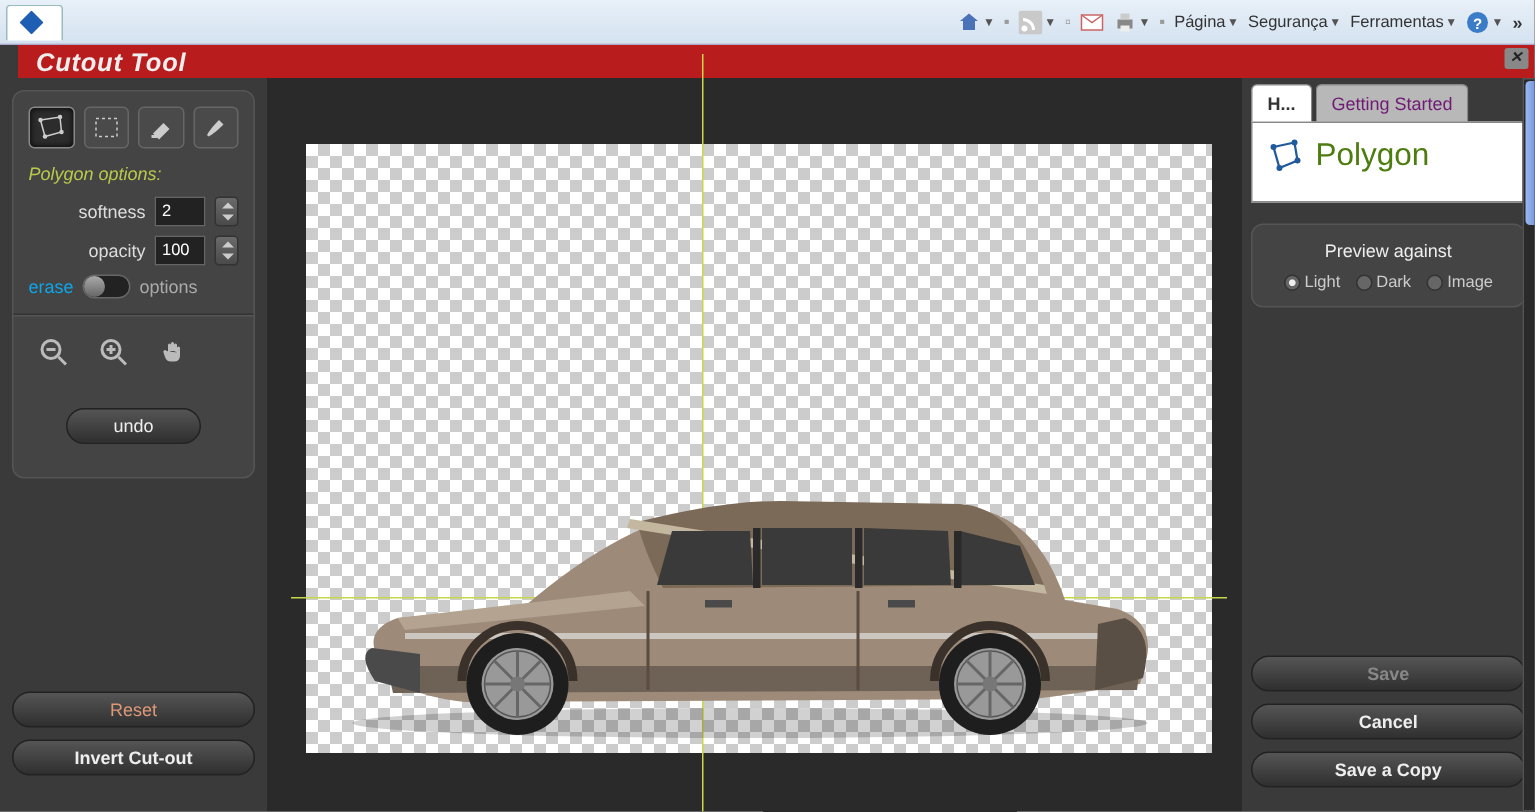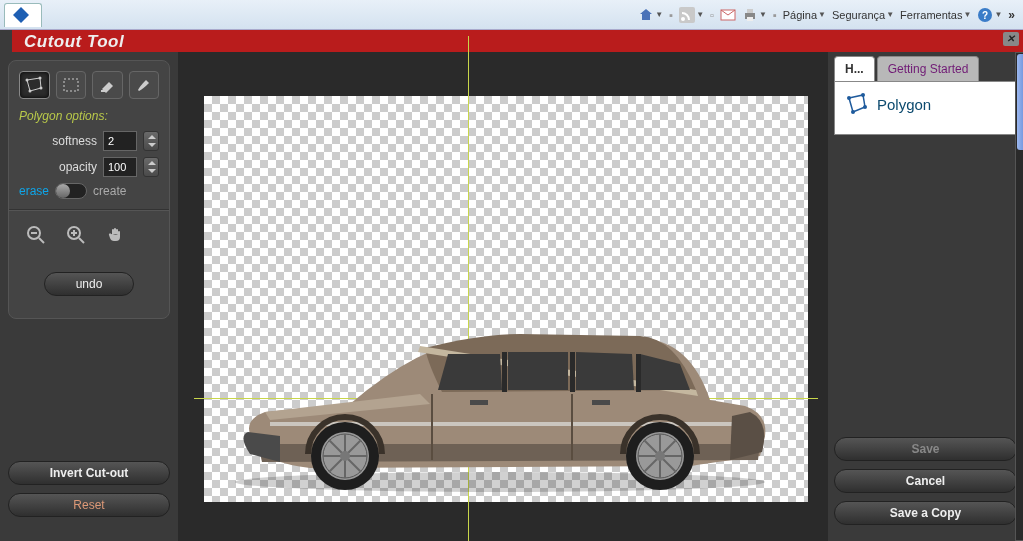--- a/index.html
+++ b/index.html
@@ -66,21 +66,21 @@
 .right { width:200px; background:#3a3a3a; padding:0 6px; position:relative; }
 .scroll-track { position:absolute; right:-6px; top:0; bottom:0; width:14px; background:#2a2a2a; border:1px solid #555; }
 .scroll-thumb { position:absolute; left:1px; top:1px; width:10px; height:96px; background:linear-gradient(90deg,#9cb8f0,#5e86d4); border-radius:3px; cursor:pointer; }
 .tabs { display:flex; margin-top:4px; }
 .tab-r { background:#c0c0c0; color:#701a75; font-size:12px; padding:5px 10px; border-radius:4px 4px 0 0; cursor:pointer; border:1px solid #888; border-bottom:none; }
 .tab-r.active { background:#fff; color:#333; font-weight:bold; }
 .tab-r.inactive { background:#b8b8b8; margin-left:2px; }
 .help-box { background:#fff; border:1px solid #888; padding:10px; font-size:12px; text-align:center; color:#333; }
 .help-head { display:flex; align-items:center; gap:8px; margin-bottom:8px; text-align:left; }
 .help-head-icon { width:24px; height:24px; }
-.help-title { color:#0c4a6e; font-size:15px; }
+.help-title { color:#4d7c0f; font-size:21px; }
 .preview-box { background:#444; border:1px solid #555; border-radius:8px; margin-top:14px; padding:10px 8px; text-align:center; }
 .preview-title { color:#eee; font-size:12px; margin-bottom:8px; }
 .radio-row { display:flex; justify-content:center; gap:10px; }
 .radio-opt { display:flex; align-items:center; gap:3px; color:#ccc; font-size:11px; cursor:pointer; }
 .radio-opt .dot { width:11px; height:11px; border-radius:50%; background:#666; border:1px solid #333; }
 .radio-opt.selected .dot { background:radial-gradient(circle,#eee 30%,#666 40%); }
 .right-btns { position:absolute; bottom:16px; left:6px; right:6px; display:flex; flex-direction:column; gap:8px; }
 .btn-disabled { color:#888; }
 
 svg { display:block; }
@@ -193,21 +193,21 @@
         <div class="opt-row">
           <label>opacity</label>
           <input class="num-input" value="100" style="">
           <div class="spinner"></div>
         </div>
         <div class="toggle-row">
           <span style="color:#0ea5e9">erase</span>
           <div class="toggle">
               <div class="knob"></div>
             </div>
-          <span>create</span>
+          <span>options</span>
         </div>
         <div class="divider"></div>
         <div class="zoom-row">
           <div class="zoom-icn">
             <svg width="20" height="20" viewBox="0 0 20 20">
                 <circle cx="8" cy="8" r="6" fill="none" stroke="#bbb" stroke-width="2"></circle>
                 <line x1="13" y1="13" x2="18" y2="18" stroke="#bbb" stroke-width="2"></line>
                 <line x1="5" y1="8" x2="11" y2="8" stroke="#bbb" stroke-width="2"></line>
               </svg>
           </div>
@@ -223,22 +223,22 @@
             <svg width="20" height="20" viewBox="0 0 20 20">
                 <path d="M6 10 V5 a1 1 0 012 0 V9 M8 9 V4 a1 1 0 012 0 V9 M10 9 V5 a1 1 0 012 0 V10 M12 10 V7 a1 1 0 012 0 V12 q0 4-4 4 h-2 q-3 0-4-3 l-1-3 a1 1 0 012-1 z" fill="#bbb"></path>
               </svg>
           </div>
         </div>
         <div style="height:10px"></div>
         <button class="btn-pill" style="width:90px; margin:12px auto; display:block;">undo</button>
       </div>
 
       <div class="bottom-btns">
+        <button class="btn-pill" style="color:#d97">Reset</button>
         <button class="btn-pill" style="font-weight:bold">Invert Cut-out</button>
-        <button class="btn-pill" style="color:#d97">Reset</button>
       </div>
     </div>
 
     <div class="canvas-wrap">
       <div class="canvas">
         <div class="guide-v"></div>
         <div class="guide-h"></div>
         <svg class="car" viewBox="0 0 560 190">
 
           <ellipse cx="280" cy="178" rx="265" ry="10" fill="rgba(0,0,0,0.18)"></ellipse>
@@ -315,20 +315,37 @@
               <path d="M4 6 L18 3 L20 15 L8 20 Z" fill="none" stroke="#1e5a9c" stroke-width="1.5"></path>
               <circle cx="4" cy="6" r="2" fill="#1e5a9c"></circle>
               <circle cx="18" cy="3" r="2" fill="#1e5a9c"></circle>
               <circle cx="20" cy="15" r="2" fill="#1e5a9c"></circle>
               <circle cx="8" cy="20" r="2" fill="#1e5a9c"></circle>
             </svg>
           <span class="help-title">Polygon</span>
         </div>
       </div>
 
+      <div class="preview-box">
+        <div class="preview-title">Preview against</div>
+        <div class="radio-row">
+          <div class="radio-opt selected">
+              <span class="dot"></span>
+              <span>Light</span>
+            </div>
+          <div class="radio-opt">
+              <span class="dot"></span>
+              <span>Dark</span>
+            </div>
+          <div class="radio-opt">
+              <span class="dot"></span>
+              <span>Image</span>
+            </div>
+        </div>
+      </div>
 
       <div class="right-btns">
         <button class="btn-pill btn-disabled" style="font-weight:bold">Save</button>
         <button class="btn-pill" style="font-weight:bold">Cancel</button>
         <button class="btn-pill" style="font-weight:bold">Save a Copy</button>
       </div>
 
       <div class="scroll-track">
         <div class="scroll-thumb"></div>
       </div>

